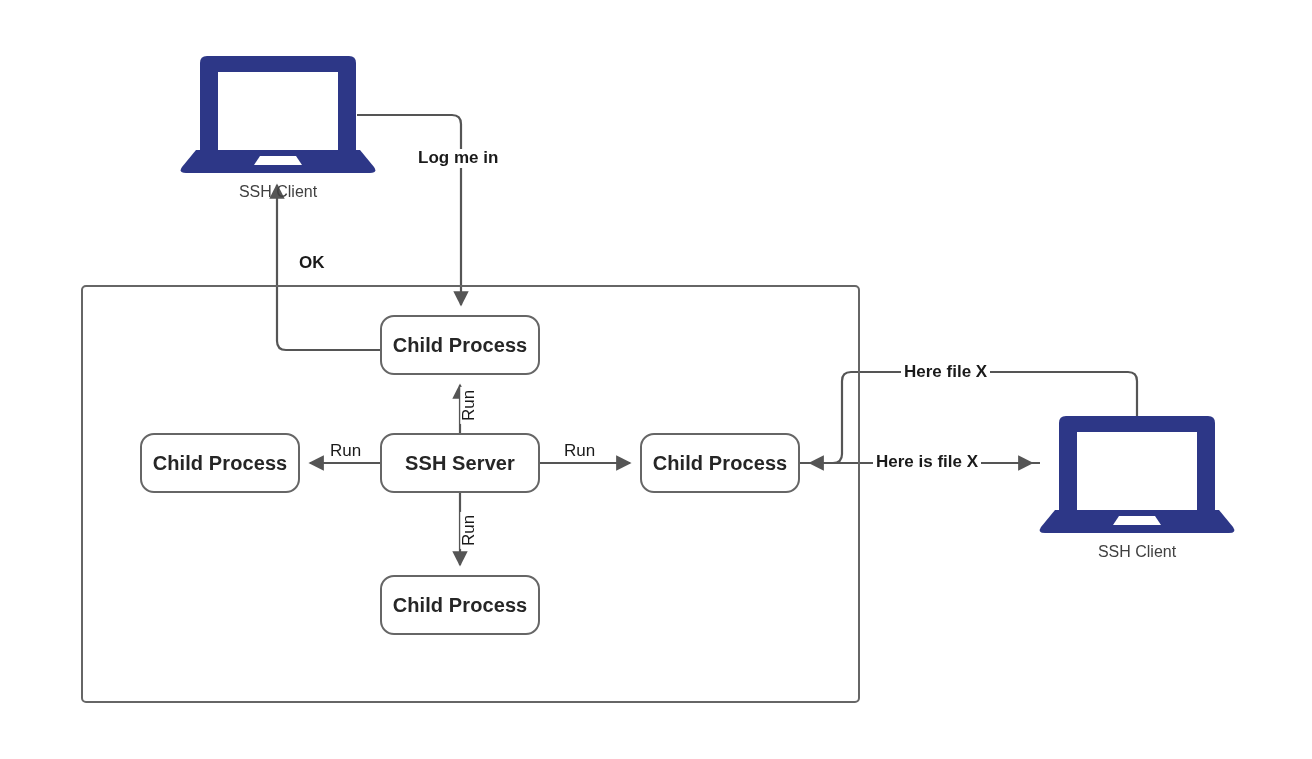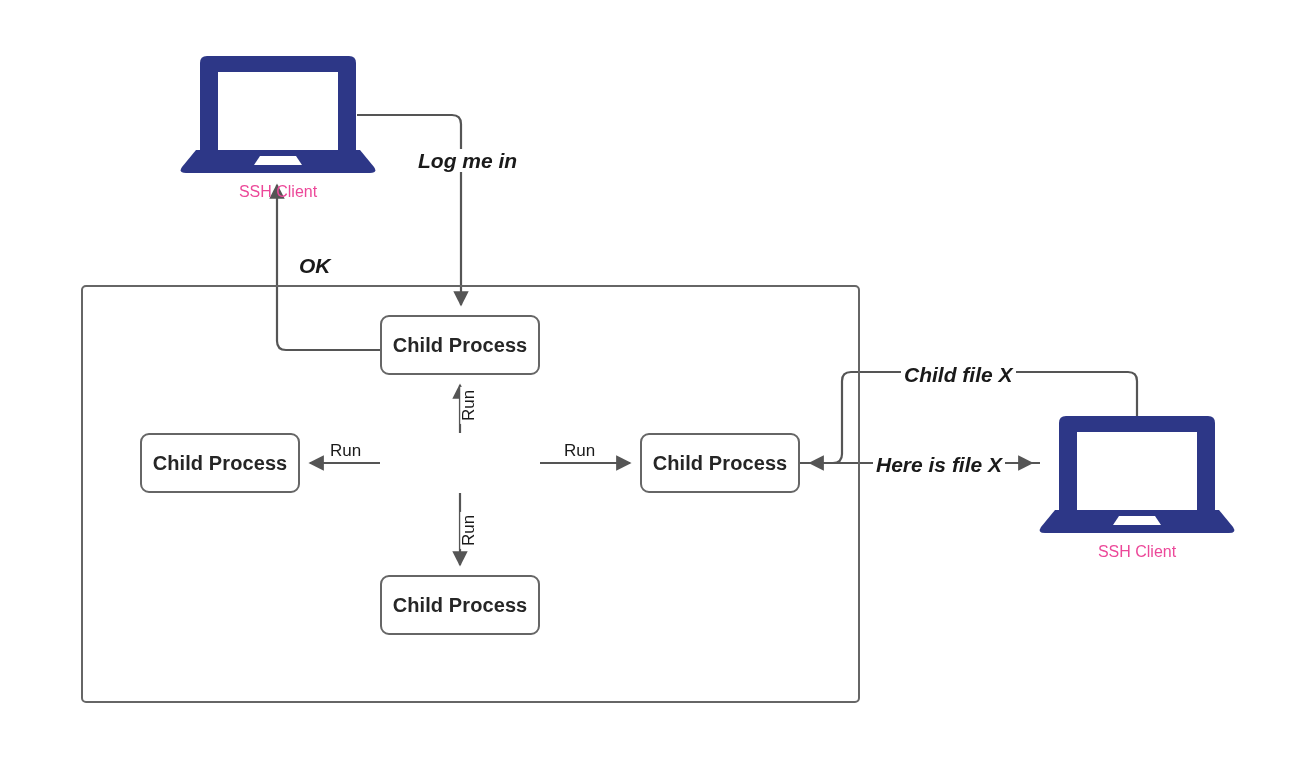--- a/index.html
+++ b/index.html
@@ -25,21 +25,21 @@
     top: 0;
     width: 1312px;
     height: 759px;
   }
 
   
   .node {
     position: absolute;
     box-sizing: border-box;
     border: 2.5px solid #666666;
-    border-radius: 9px;
+    border-radius: 14px;
     background: #ffffff;
     display: flex;
     align-items: center;
     justify-content: center;
     color: #262626;
     font-weight: bold;
     font-size: 20px;
     letter-spacing: .1px;
     z-index: 3;
   }
@@ -54,39 +54,39 @@
   }
 
   
   .laptop {
     position: absolute;
     z-index: 4;
   }
   .laptop-caption {
     position: absolute;
     text-align: center;
-    color: #ec4899;
+    color: #404040;
     font-size: 16px;
     font-weight: normal;
     white-space: nowrap;
     z-index: 2;
   }
 
   
   .elabel {
     position: absolute;
     color: #1a1a1a;
     font-size: 17px;
     background: #ffffff;
     padding: 0 3px;
     white-space: nowrap;
     z-index: 5;
     line-height: 1.1;
   }
-  .elabel.bold { font-weight: bold; font-size: 21px; font-style: italic; }
+  .elabel.bold { font-weight: bold; font-size: 17px; }
   .elabel.vert {
     transform-origin: 50% 50%;
     transform: rotate(-90deg);
   }
 </style>
 </head>
 <body>
 
 <div id="canvas">
 
@@ -119,20 +119,23 @@
   <div class="group-frame" style="left:81px; top:285px; width:779px; height:418px;"></div>
 
   <div class="node" style="left:380px; top:315px; width:160px; height:60px;">
     <span>Child Process</span>
   </div>
 
   <div class="node" style="left:140px; top:433px; width:160px; height:60px;">
     <span>Child Process</span>
   </div>
 
+  <div class="node" style="left:380px; top:433px; width:160px; height:60px;">
+    <span>SSH Server</span>
+  </div>
 
   <div class="node" style="left:640px; top:433px; width:160px; height:60px;">
     <span>Child Process</span>
   </div>
 
   <div class="node" style="left:380px; top:575px; width:160px; height:60px;">
     <span>Child Process</span>
   </div>
 
   <div class="laptop" style="left:178px; top:53px; width:200px; height:125px;">
@@ -175,20 +178,20 @@
 
   <div class="elabel" style="left:561px; top:442px;">
     <span>Run</span>
   </div>
 
   <div class="elabel vert" style="left:451px; top:521px;">
     <span>Run</span>
   </div>
 
   <div class="elabel bold" style="left:901px; top:363px;">
-    <span>Child file X</span>
+    <span>Here file X</span>
   </div>
 
   <div class="elabel bold" style="left:873px; top:453px;text-align:right;">
     <span>Here is file X</span>
   </div>
 
 </div>
 
 </body></html>

